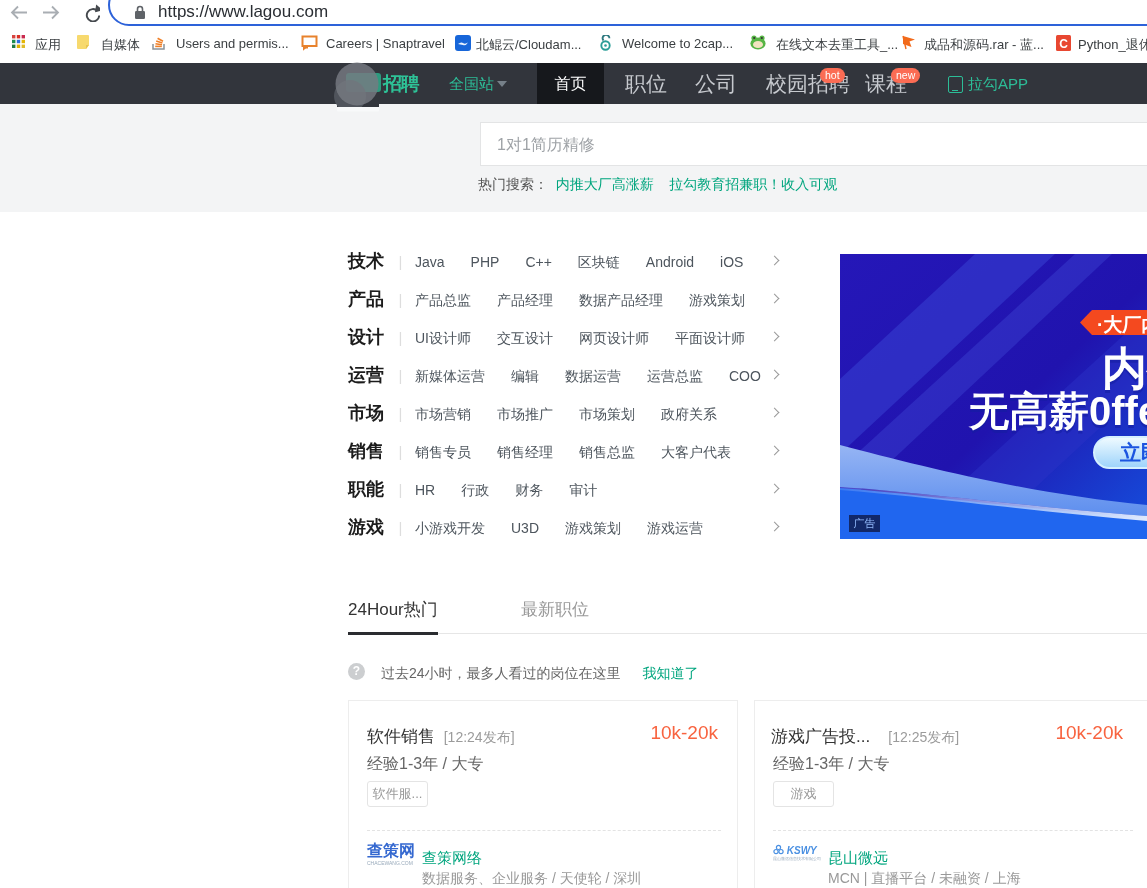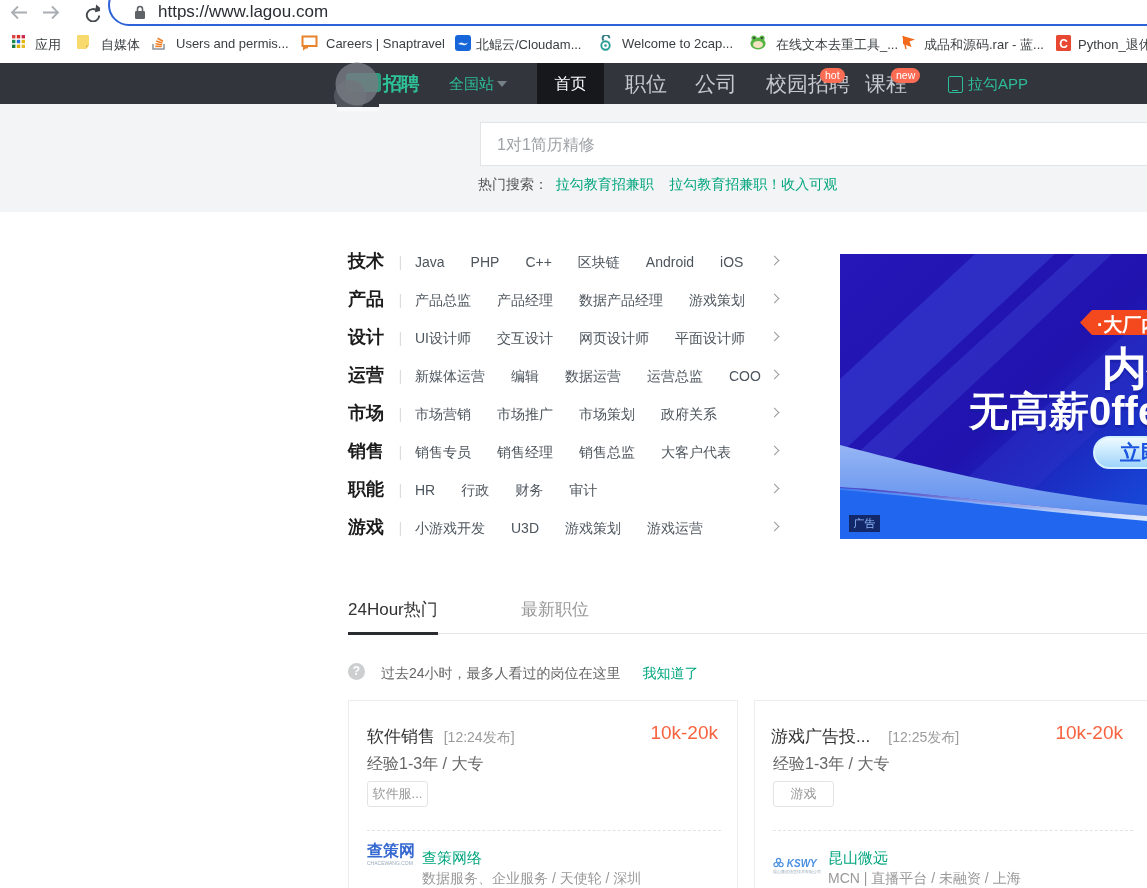--- a/index.html
+++ b/index.html
@@ -213,21 +213,21 @@
     <rect x="7" y="45" width="42" height="4.5" rx="1" fill="#f8f9fa"></rect>
   </svg>
   <div id="zhaopin">招聘</div>
   <div id="quanguo">全国站</div>
   <div id="caret"></div>
 
   <div id="searchsec">
     <div id="searchbox">
         <span>1对1简历精修</span>
       </div>
-    <div id="hotrow">热门搜索：&nbsp;&nbsp;<a>拉勾教育招兼职</a>&nbsp;&nbsp;&nbsp;&nbsp;<a>拉勾教育招兼职！收入可观</a></div>
+    <div id="hotrow">热门搜索：&nbsp;&nbsp;<a>内推大厂高涨薪</a>&nbsp;&nbsp;&nbsp;&nbsp;<a>拉勾教育招兼职！收入可观</a></div>
   </div>
 
   <div id="catpanel">
       <div class="catrow" style="top:242px;"><span class="catname">技术</span><span class="catsep">|</span><span class="catlinks"><i style="margin-right:26px;">Java</i><i style="margin-right:26px;">PHP</i><i style="margin-right:26px;">C++</i><i style="margin-right:26px;">区块链</i><i style="margin-right:26px;">Android</i><i style="margin-right:26px;">iOS</i></span><span class="chev"></span></div>
       <div class="catrow" style="top:280px;"><span class="catname">产品</span><span class="catsep">|</span><span class="catlinks"><i style="margin-right:26px;">产品总监</i><i style="margin-right:26px;">产品经理</i><i style="margin-right:26px;">数据产品经理</i><i style="margin-right:26px;">游戏策划</i></span><span class="chev"></span></div>
       <div class="catrow" style="top:318px;"><span class="catname">设计</span><span class="catsep">|</span><span class="catlinks"><i style="margin-right:26px;">UI设计师</i><i style="margin-right:26px;">交互设计</i><i style="margin-right:26px;">网页设计师</i><i style="margin-right:26px;">平面设计师</i></span><span class="chev"></span></div>
       <div class="catrow" style="top:356px;"><span class="catname">运营</span><span class="catsep">|</span><span class="catlinks"><i style="margin-right:26px;">新媒体运营</i><i style="margin-right:26px;">编辑</i><i style="margin-right:26px;">数据运营</i><i style="margin-right:26px;">运营总监</i><i style="margin-right:26px;">COO</i></span><span class="chev"></span></div>
       <div class="catrow" style="top:394px;"><span class="catname">市场</span><span class="catsep">|</span><span class="catlinks"><i style="margin-right:26px;">市场营销</i><i style="margin-right:26px;">市场推广</i><i style="margin-right:26px;">市场策划</i><i style="margin-right:26px;">政府关系</i></span><span class="chev"></span></div>
       <div class="catrow" style="top:432px;"><span class="catname">销售</span><span class="catsep">|</span><span class="catlinks"><i style="margin-right:26px;">销售专员</i><i style="margin-right:26px;">销售经理</i><i style="margin-right:26px;">销售总监</i><i style="margin-right:26px;">大客户代表</i></span><span class="chev"></span></div>
       <div class="catrow" style="top:470px;"><span class="catname">职能</span><span class="catsep">|</span><span class="catlinks"><i style="margin-right:26px;">HR</i><i style="margin-right:26px;">行政</i><i style="margin-right:26px;">财务</i><i style="margin-right:26px;">审计</i></span><span class="chev"></span></div>
@@ -288,21 +288,21 @@
     <div class="jco">查策网络</div>
     <div class="jdesc">数据服务、企业服务 / 天使轮 / 深圳</div>
   </div>
 
   <div class="card" id="card2">
     <div class="jtitle">游戏广告投...&nbsp;&nbsp;&nbsp;<span class="jtime">[12:25发布]</span></div>
     <div class="jsalary" style="right:30px;">10k-20k</div>
     <div class="jexp">经验1-3年 / 大专</div>
     <div class="jtag">游戏</div>
     <div class="jdash" style="width:360px;"></div>
-    <div class="jlogo" id="logo2" style="top:156px;">
+    <div class="jlogo" id="logo2" style="top:143px;">
       <div style="font-size:10px;color:#4a90e2;"><svg width="11" height="11" viewBox="0 0 11 11" style="vertical-align:-1px;">
             <circle cx="5.5" cy="3.4" r="2.1" fill="none" stroke="#4a90e2" stroke-width="1.2"></circle>
             <circle cx="3" cy="7.6" r="2.1" fill="none" stroke="#4a90e2" stroke-width="1.2"></circle>
             <circle cx="8" cy="7.6" r="2.1" fill="none" stroke="#4a90e2" stroke-width="1.2"></circle>
           </svg> <i style="font-style:italic;font-weight:bold;">KSWY</i></div>
       <div style="font-size:4px;color:#9ab;">昆山微远信息技术有限公司</div>
     </div>
     <div class="jco">昆山微远</div>
     <div class="jdesc">MCN | 直播平台 / 未融资 / 上海</div>
   </div>

